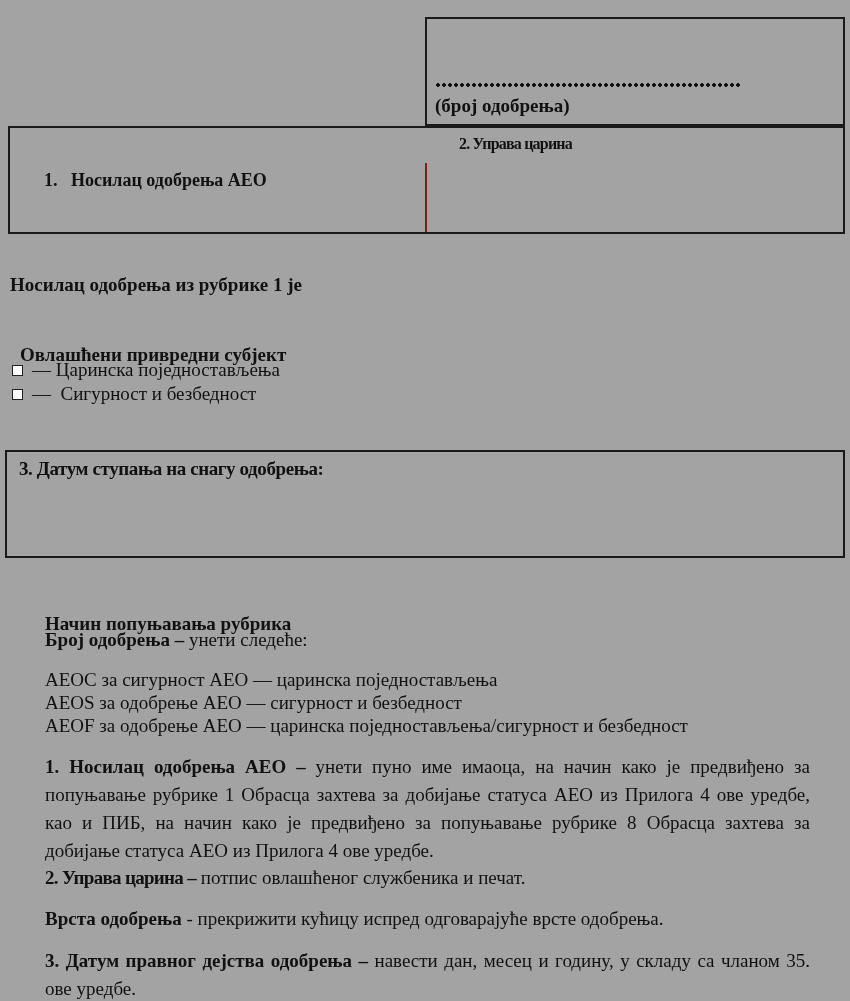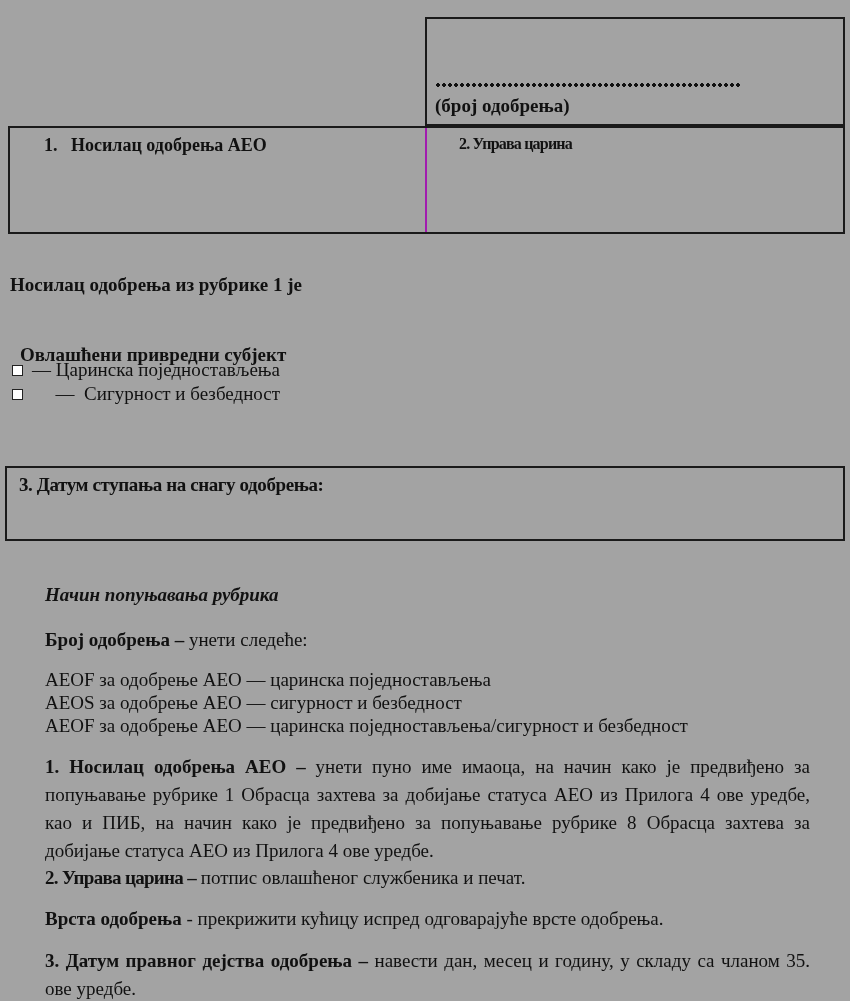--- a/index.html
+++ b/index.html
@@ -31,43 +31,43 @@
     font-weight: bold; font-size: 19px;
   }
 
   
   .main-table {
     left: 8px; top: 126px; width: 837px; height: 108px;
     border: 2px solid #1a1a1a; box-sizing: border-box;
     display: flex;
   }
   .cell1 {
-    width: 417px; box-sizing: border-box; border-right: 2px solid #a21caf;
-    padding: 7px 0 0 34px; font-weight: bold; font-size: 18px; white-space: pre-wrap;
+    width: 417px; box-sizing: border-box; border-right: 2px solid #7f1d1d;
+    padding: 7px 0 0 34px; font-weight: bold; font-size: 18px; white-space: pre-wrap; margin-top: 35px;
   }
   .cell2 {
     flex: 1; padding: 7px 11px 0 32px; font-weight: bold; font-size: 16px;
     letter-spacing: -0.8px;
   }
 
   .heading-bold { font-weight: bold; font-size: 19px; white-space: nowrap; }
 
   
   .checkbox-group { left: 12px; top: 358px; font-size: 19px; }
-  .checkbox-row { display: flex; align-items: center; height: 24px; white-space: pre-wrap; justify-content: space-between; }
+  .checkbox-row { display: flex; align-items: center; height: 24px; white-space: pre-wrap; }
   .checkbox-square {
     display: inline-block; width: 9px; height: 9px;
     border: 1.5px solid #222; background: #fff; margin-right: 9px; flex: 0 0 auto;
   }
 
   
   .date-box {
-    left: 5px; top: 450px; width: 840px; height: 75px;
+    left: 5px; top: 450px; width: 840px; height: 108px;
     border: 2px solid #1a1a1a; box-sizing: border-box;
-    padding: 6px 0 0 12px; font-weight: bold; font-size: 19px; letter-spacing: -0.4px; margin-top: 16px;
+    padding: 6px 0 0 12px; font-weight: bold; font-size: 19px; letter-spacing: -0.4px;
   }
 
   
   .instr { left: 45px; width: 765px; font-size: 19px; line-height: 23px; }
   .bold { font-weight: bold; }
   .cond { letter-spacing: -0.7px; }
   .para { text-align: justify; line-height: 28px; }
   .codes div { height: 23px; white-space: nowrap; }
 </style>
 </head>
@@ -96,28 +96,28 @@
     <div class="checkbox-row">
       <span class="checkbox-square"></span>
       <span>—  Сигурност и безбедност</span>
     </div>
   </div>
 
   <div class="abs date-box">
     <span>3. Датум ступања на снагу одобрења:</span>
   </div>
 
-  <div class="abs instr bold" style="top:583px;font-style:italic;">Начин попуњавања рубрика</div>
+  <div class="abs instr bold" style="top:612px;">Начин попуњавања рубрика</div>
 
   <div class="abs instr" style="top:628px;">
     <span class="bold">Број одобрења –</span><span> унети следеће:</span>
   </div>
 
   <div class="abs instr codes" style="top:668px;">
-    <div>AEOF за одобрење АЕО — царинска поједностављења</div>
+    <div>AEOC за сигурност АЕО — царинска поједностављења</div>
     <div>AEOS за одобрење АЕО — сигурност и безбедност</div>
     <div>AEOF за одобрење АЕО — царинска поједностављења/сигурност и безбедност</div>
   </div>
 
   <div class="abs instr para" style="top:753px;">
     <span class="bold">1. Носилац одобрења АЕО –</span><span> унети пуно име имаоца, на начин како је предвиђено за попуњавање рубрике 1 Обрасца захтева за добијање статуса АЕО из Прилога 4 ове уредбе, као и ПИБ, на начин како је предвиђено за попуњавање рубрике 8 Обрасца захтева за добијање статуса АЕО из Прилога 4 ове уредбе.</span>
   </div>
 
   <div class="abs instr" style="top:866px;">
     <span class="bold cond">2. Управа царина –</span><span> потпис овлашћеног службеника и печат.</span>

